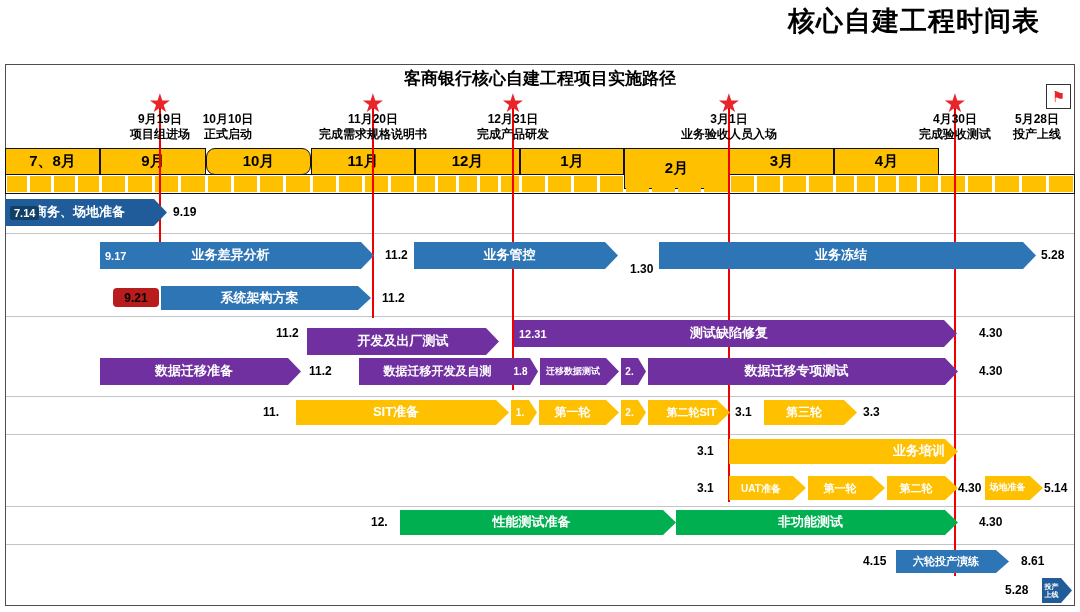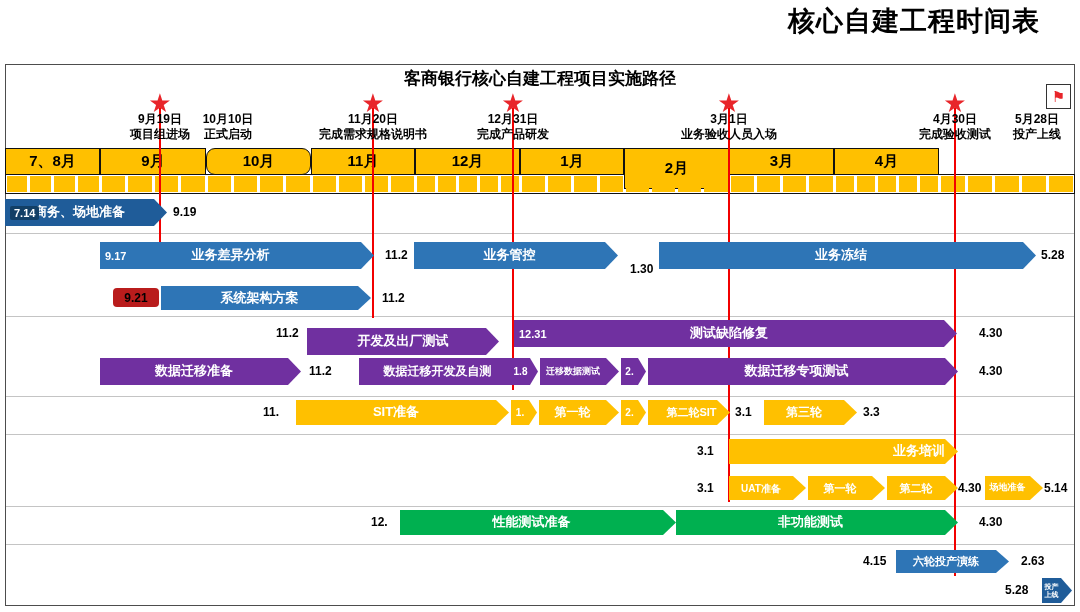--- a/index.html
+++ b/index.html
@@ -229,18 +229,18 @@
       <span>非功能测试</span>
     </div>
     <div class="abs bar" style="left: 400px; top: 510px; width: 276px; height: 25px; background: rgb(0, 176, 80); font-size: 13px; padding-right: 13px; clip-path: polygon(0px 0px, calc(100% - 13px) 0px, 100% 50%, calc(100% - 13px) 100%, 0px 100%);">
       <span>性能测试准备</span>
     </div>
     <div class="abs glabel" style="left: 979px; top: 510px; height: 25px; line-height: 25px;">4.30</div>
     <div class="abs glabel" style="left: 863px; top: 550px; height: 23px; line-height: 23px;">4.15</div>
     <div class="abs bar" style="left: 896px; top: 550px; width: 113px; height: 23px; background: rgb(46, 117, 182); font-size: 11px; padding-right: 13px; clip-path: polygon(0px 0px, calc(100% - 13px) 0px, 100% 50%, calc(100% - 13px) 100%, 0px 100%);">
       <span>六轮投产演练</span>
     </div>
-    <div class="abs glabel" style="left: 1021px; top: 550px; height: 23px; line-height: 23px;">2.63</div>
+    <div class="abs glabel" style="left: 1021px; top: 550px; height: 23px; line-height: 23px;">8.61</div>
     <div class="abs glabel" style="left: 1005px; top: 578px; height: 25px; line-height: 25px;">5.28</div>
     <div class="abs bar" style="left: 1042px; top: 578px; width: 30px; height: 25px; background: rgb(31, 92, 153); font-size: 7px; padding-right: 11px; clip-path: polygon(0px 0px, calc(100% - 11px) 0px, 100% 50%, calc(100% - 11px) 100%, 0px 100%);">
       <span>投产上线</span>
     </div>
   </div>
 
 </body></html>

